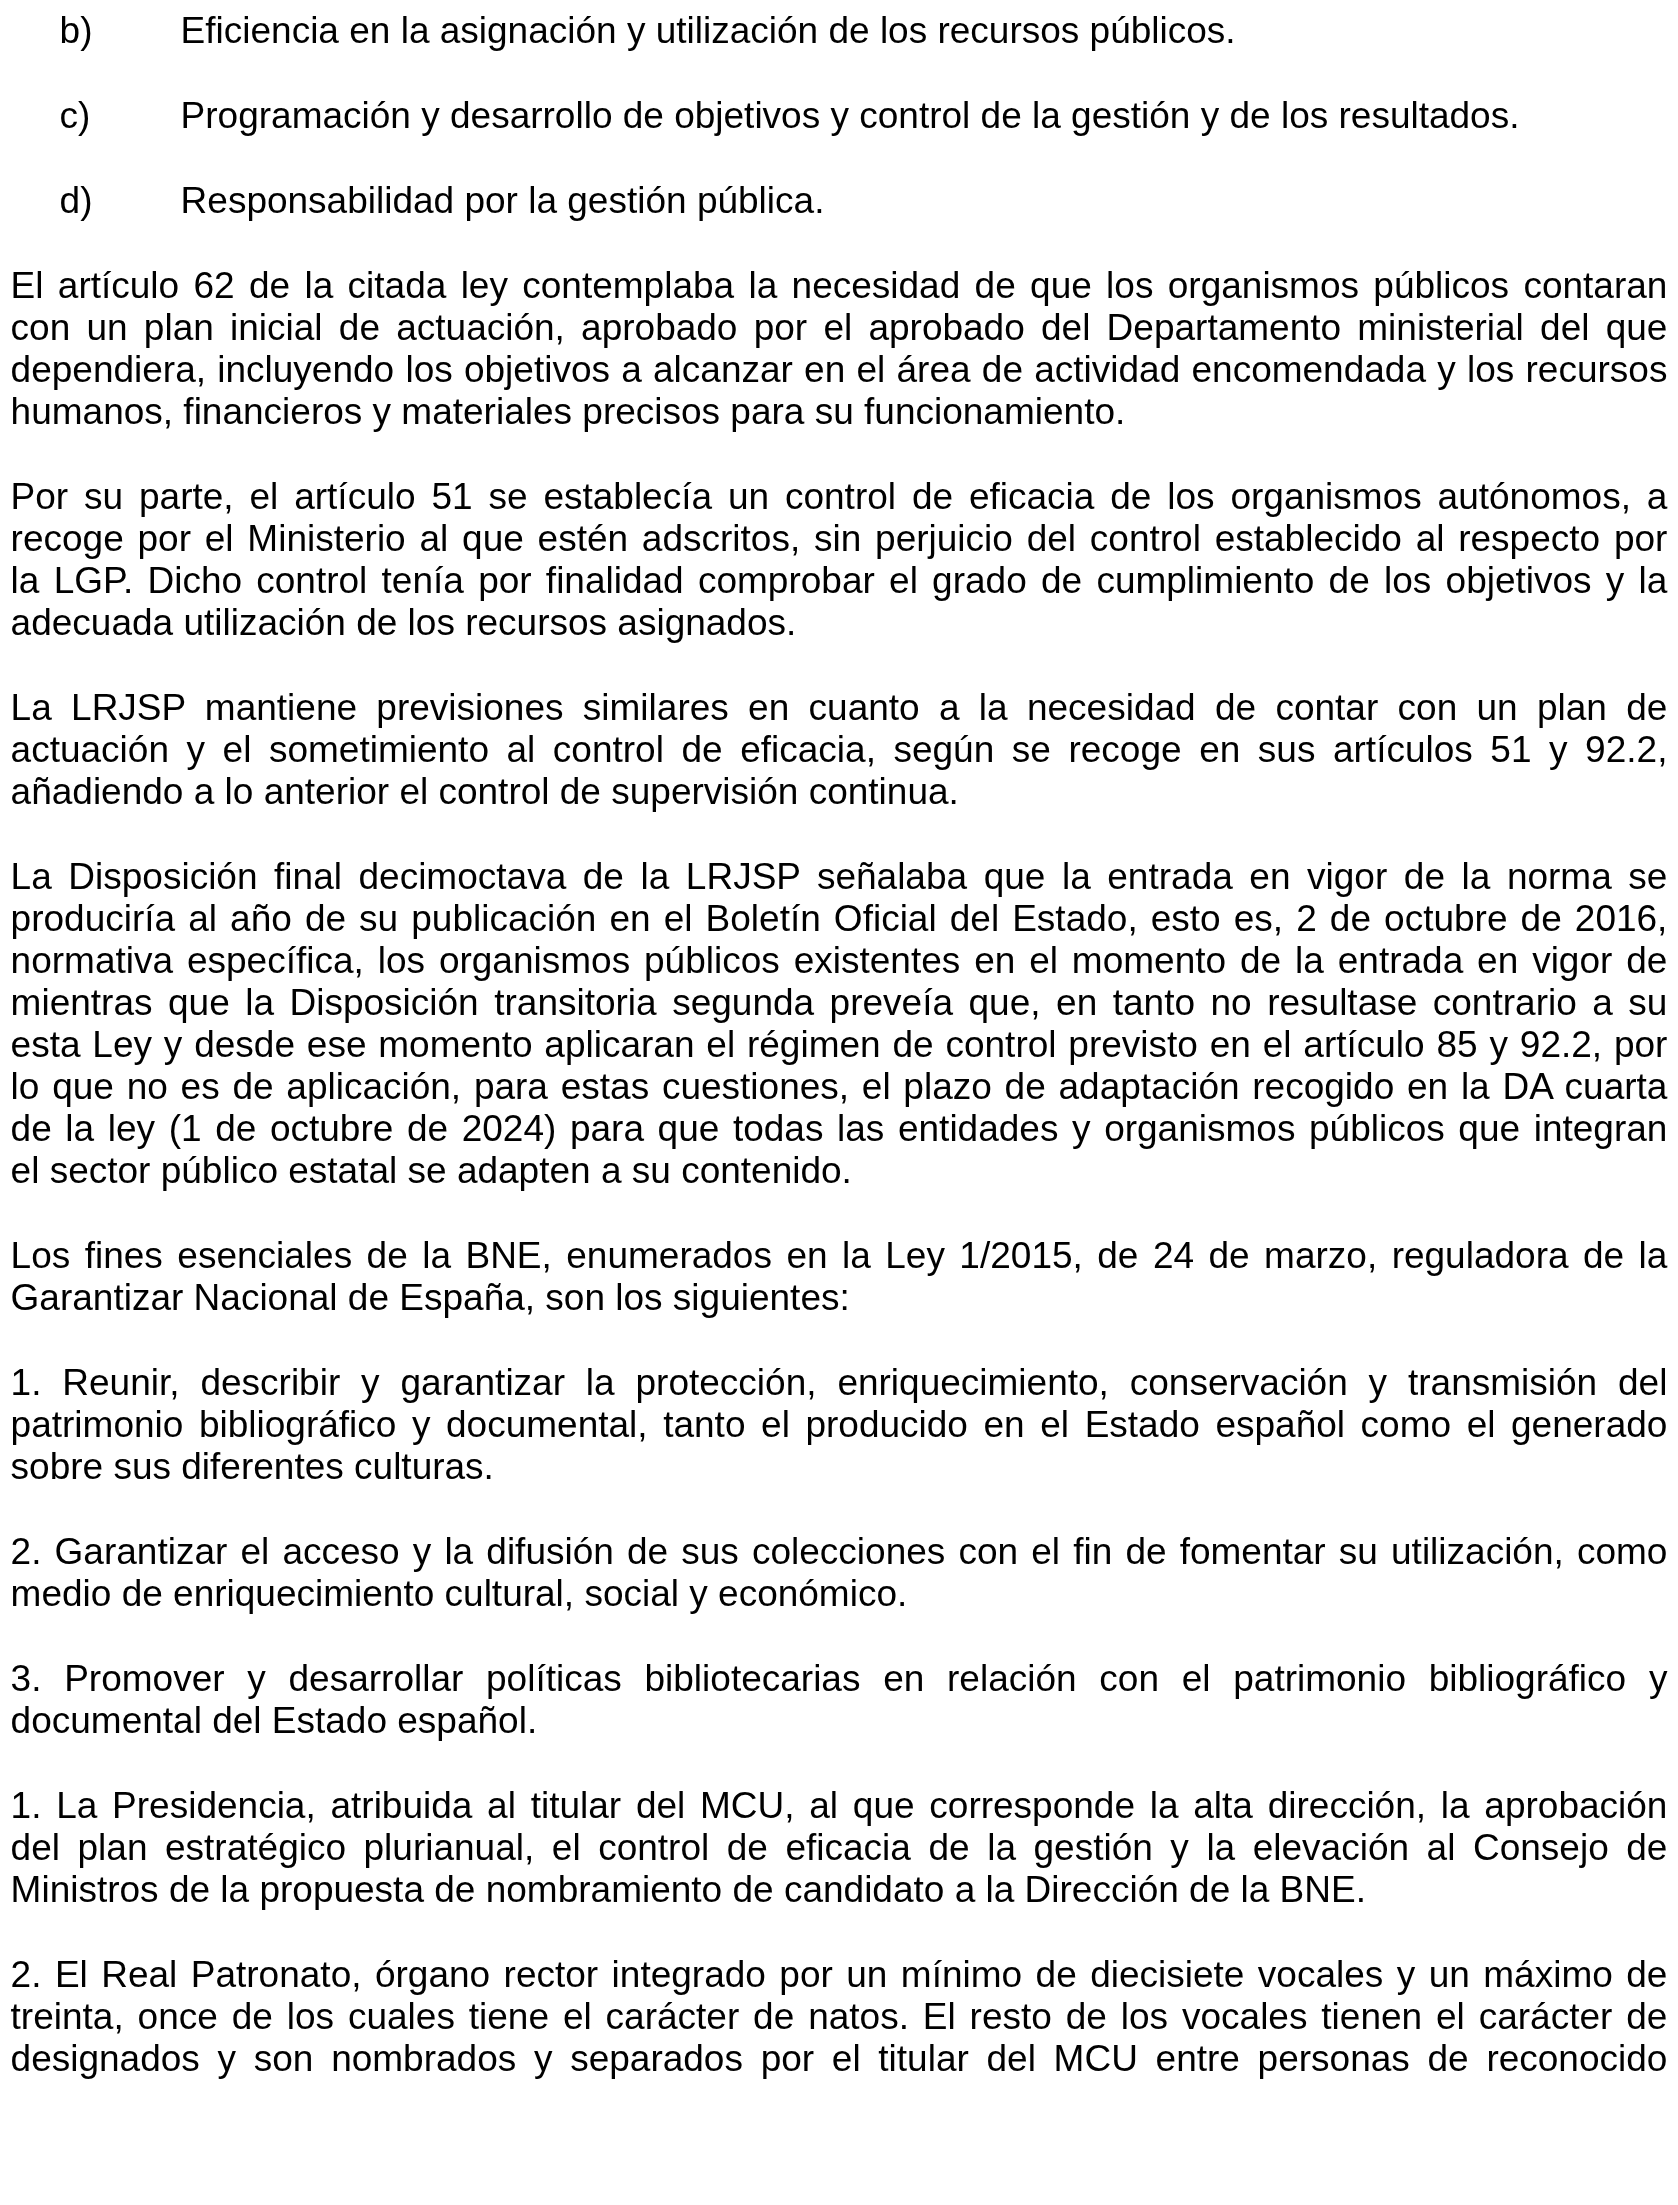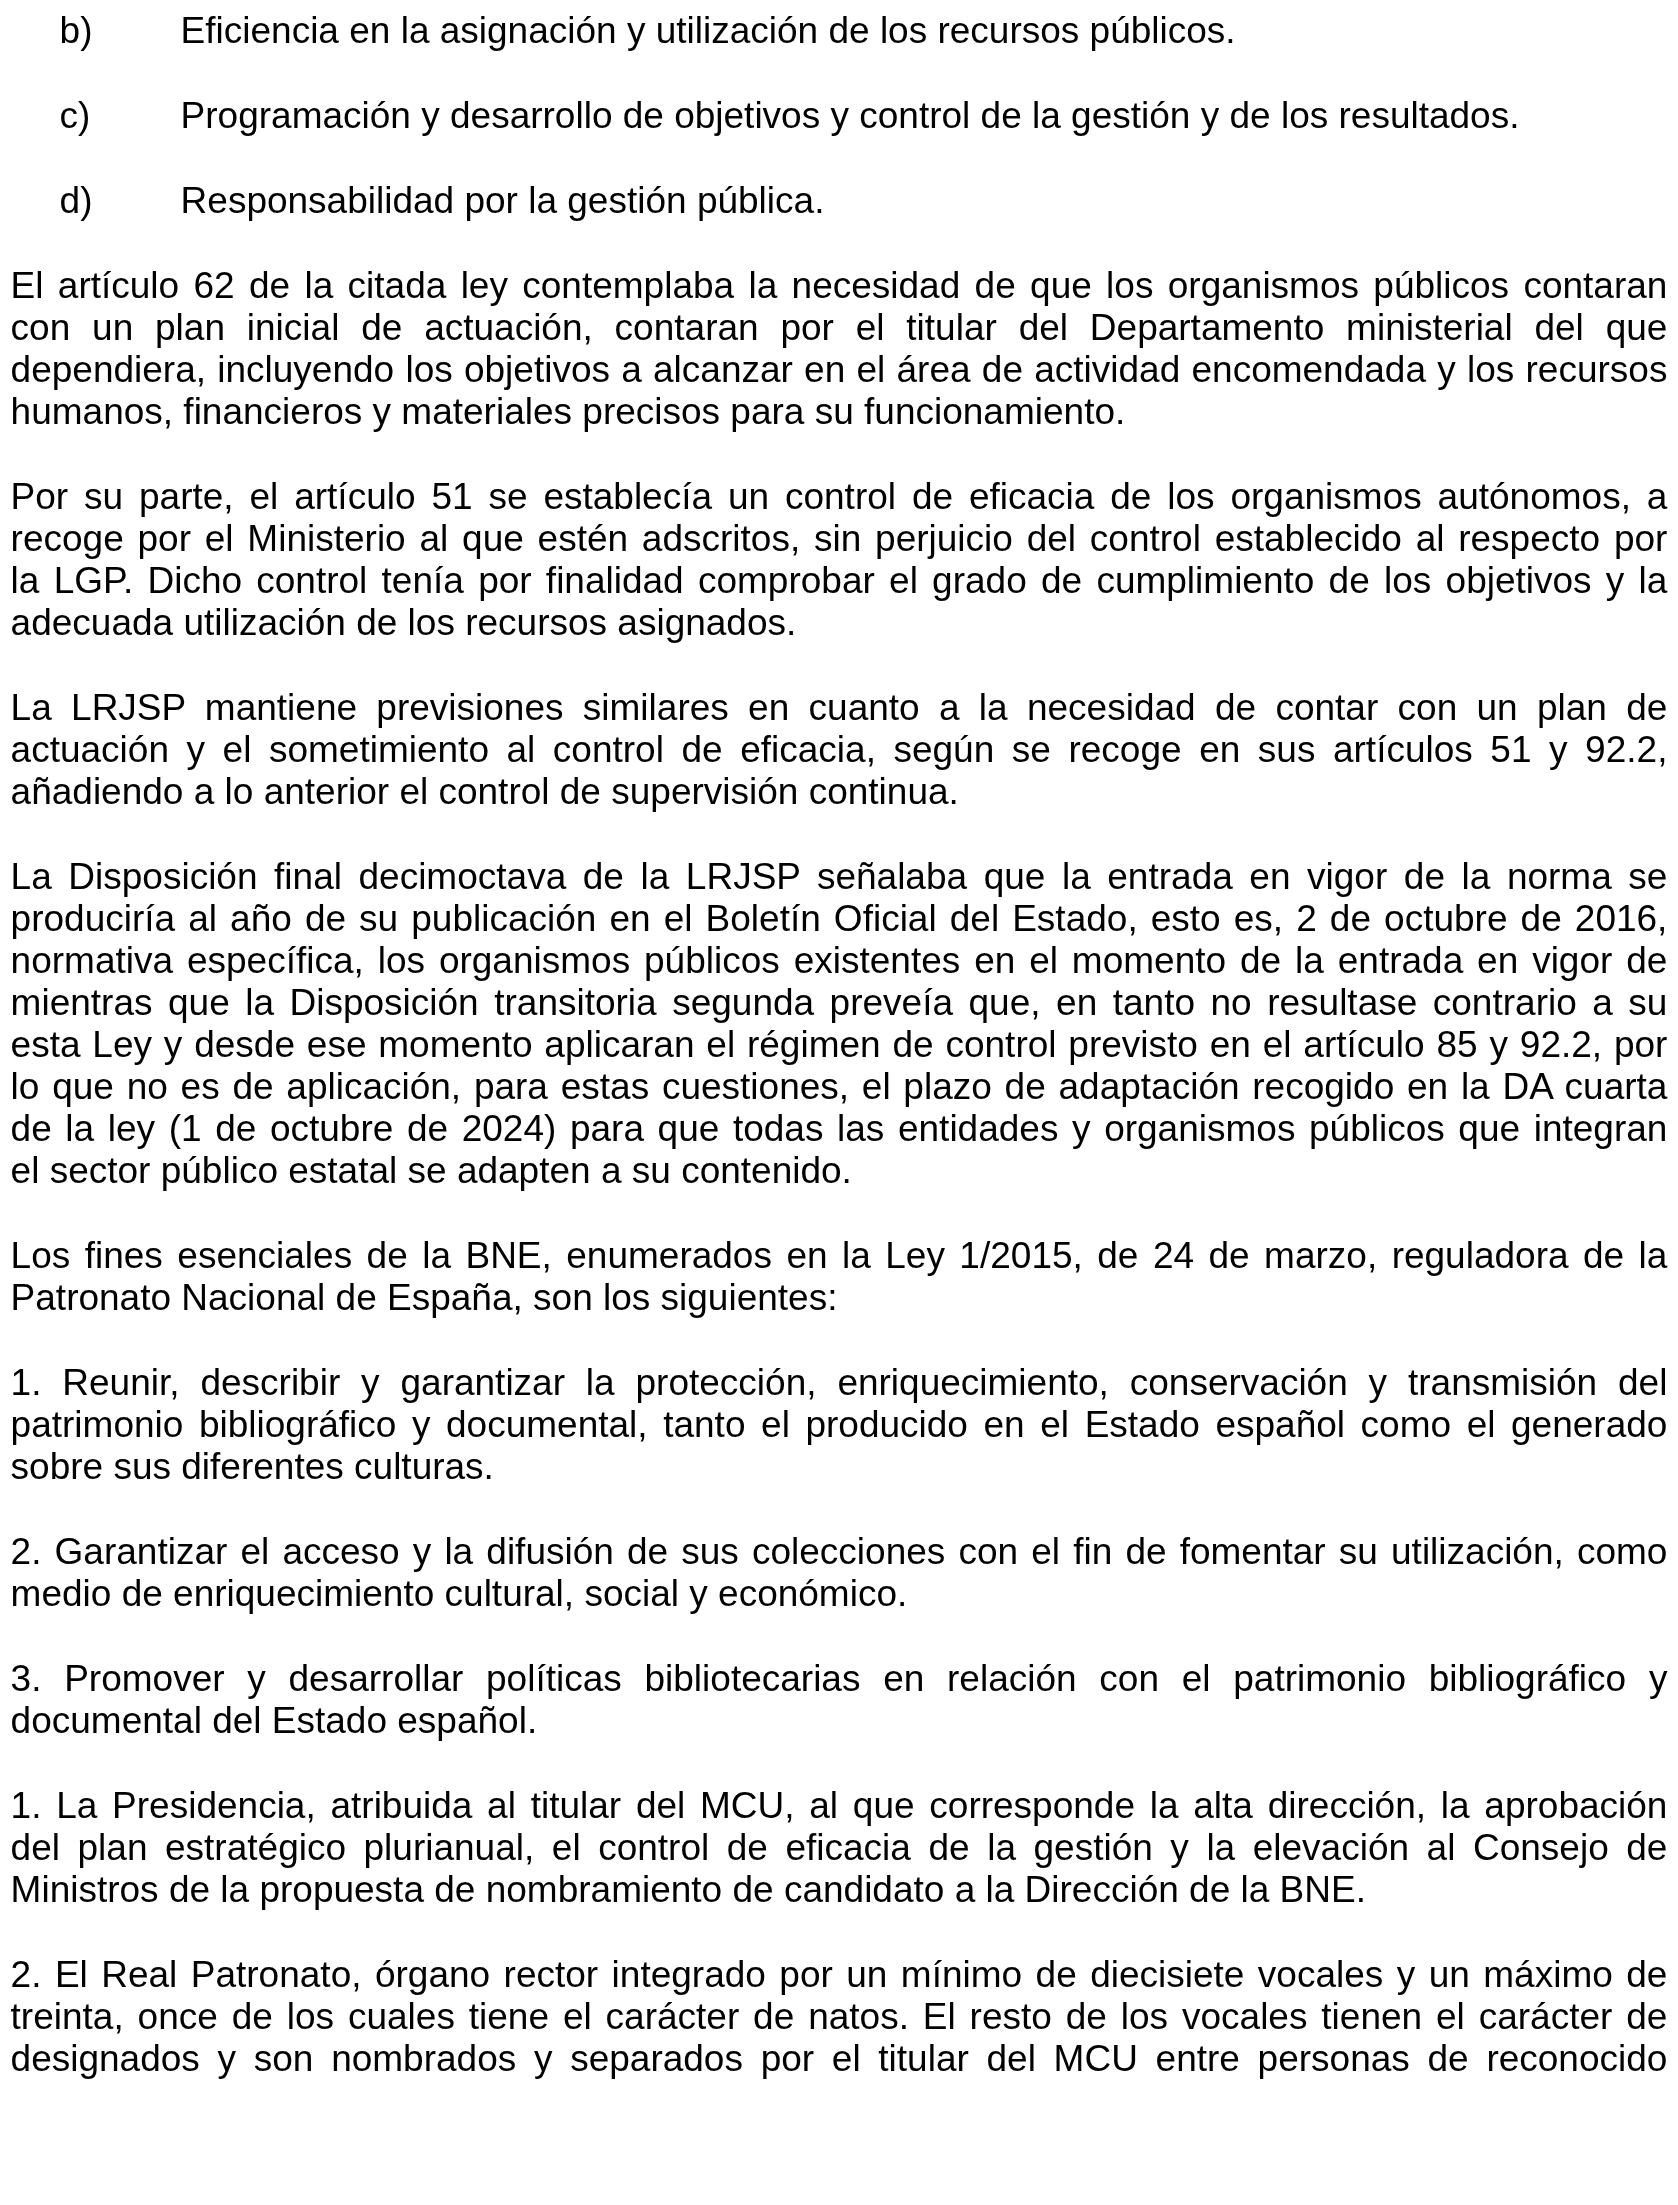--- a/index.html
+++ b/index.html
@@ -58,21 +58,21 @@
       <div class="block lettered-item">
         <span class="item-label">c)</span>
         <div class="line last">Programación y desarrollo de objetivos y control de la gestión y de los resultados.</div>
       </div>
       <div class="block lettered-item">
         <span class="item-label">d)</span>
         <div class="line last">Responsabilidad por la gestión pública.</div>
       </div>
       <div class="block paragraph">
         <div class="line">El artículo 62 de la citada ley contemplaba la necesidad de que los organismos públicos contaran</div>
-        <div class="line">con un plan inicial de actuación, contaran por el titular del Departamento ministerial del que</div>
+        <div class="line">con un plan inicial de actuación, aprobado por el aprobado del Departamento ministerial del que</div>
         <div class="line">dependiera, incluyendo los objetivos a alcanzar en el área de actividad encomendada y los recursos</div>
         <div class="line last">humanos, financieros y materiales precisos para su funcionamiento.</div>
       </div>
       <div class="block paragraph">
         <div class="line">Por su parte, el artículo 51 se establecía un control de eficacia de los organismos autónomos, a</div>
         <div class="line">recoge por el Ministerio al que estén adscritos, sin perjuicio del control establecido al respecto por</div>
         <div class="line">la LGP. Dicho control tenía por finalidad comprobar el grado de cumplimiento de los objetivos y la</div>
         <div class="line last">adecuada utilización de los recursos asignados.</div>
       </div>
       <div class="block paragraph">
@@ -85,21 +85,21 @@
         <div class="line">produciría al año de su publicación en el Boletín Oficial del Estado, esto es, 2 de octubre de 2016,</div>
         <div class="line">normativa específica, los organismos públicos existentes en el momento de la entrada en vigor de</div>
         <div class="line">mientras que la Disposición transitoria segunda preveía que, en tanto no resultase contrario a su</div>
         <div class="line">esta Ley y desde ese momento aplicaran el régimen de control previsto en el artículo 85 y 92.2, por</div>
         <div class="line">lo que no es de aplicación, para estas cuestiones, el plazo de adaptación recogido en la DA cuarta</div>
         <div class="line">de la ley (1 de octubre de 2024) para que todas las entidades y organismos públicos que integran</div>
         <div class="line last">el sector público estatal se adapten a su contenido.</div>
       </div>
       <div class="block paragraph">
         <div class="line">Los fines esenciales de la BNE, enumerados en la Ley 1/2015, de 24 de marzo, reguladora de la</div>
-        <div class="line last">Patronato Nacional de España, son los siguientes:</div>
+        <div class="line last">Garantizar Nacional de España, son los siguientes:</div>
       </div>
       <div class="block paragraph">
         <div class="line">1. Reunir, describir y garantizar la protección, enriquecimiento, conservación y transmisión del</div>
         <div class="line">patrimonio bibliográfico y documental, tanto el producido en el Estado español como el generado</div>
         <div class="line last">sobre sus diferentes culturas.</div>
       </div>
       <div class="block paragraph">
         <div class="line">2. Garantizar el acceso y la difusión de sus colecciones con el fin de fomentar su utilización, como</div>
         <div class="line last">medio de enriquecimiento cultural, social y económico.</div>
       </div>

